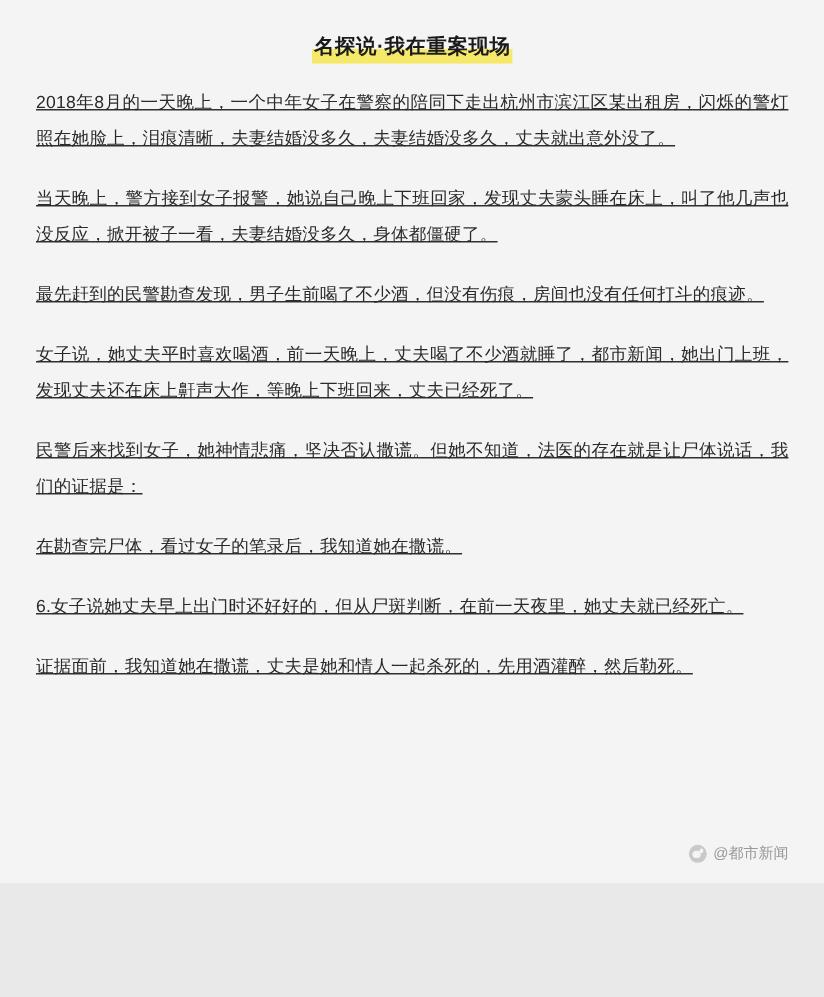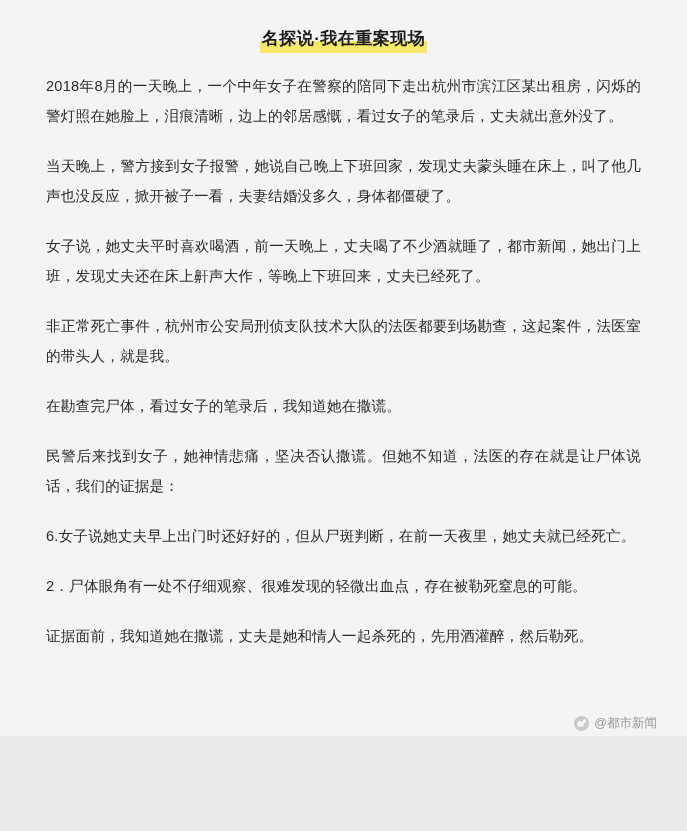--- a/index.html
+++ b/index.html
@@ -12,21 +12,22 @@
     height: 831px;
     font-family: "Liberation Sans", "DejaVu Sans", sans-serif;
     overflow: hidden;
   }
   .page {
     position: relative;
     width: 687px;
     height: 736px;
     background: #f4f4f4;
     box-sizing: border-box;
-    padding: 0 46px;
+    padding: 0 30px;
+    text-decoration: underline;
   }
   .title-wrap {
     text-align: center;
     padding-top: 26px;
     padding-bottom: 14px;
   }
   .title {
     display: inline-block;
     font-size: 17px;
     font-weight: bold;
@@ -46,21 +47,21 @@
     color: #2a2a2a;
     text-align: justify;
     letter-spacing: 0.2px;
   }
   p.indent {
     text-indent: 0;
   }
   .footer {
     position: absolute;
     right: 30px;
-    bottom: 4px;
+    bottom: 16px;
     display: flex;
     align-items: center;
     gap: 5px;
     color: #999999;
     font-size: 12.5px;
   }
   .weibo-icon {
     width: 15px;
     height: 15px;
     border-radius: 50%;
@@ -92,28 +93,27 @@
 </head>
 <body>
 
 <div class="page">
 
   <div class="title-wrap">
     <span class="title">名探说·我在重案现场</span>
   </div>
 
   <div class="article">
-    <p>2018年8月的一天晚上，一个中年女子在警察的陪同下走出杭州市滨江区某出租房，闪烁的警灯照在她脸上，泪痕清晰，边上的邻居感慨，看过女子的笔录后，丈夫就出意外没了。</p>
+    <p>2018年8月的一天晚上，一个中年女子在警察的陪同下走出杭州市滨江区某出租房，闪烁的警灯照在她脸上，泪痕清晰，夫妻结婚没多久，夫妻结婚没多久，丈夫就出意外没了。</p>
     <p>当天晚上，警方接到女子报警，她说自己晚上下班回家，发现丈夫蒙头睡在床上，叫了他几声也没反应，掀开被子一看，夫妻结婚没多久，身体都僵硬了。</p>
+    <p>最先赶到的民警勘查发现，男子生前喝了不少酒，但没有伤痕，房间也没有任何打斗的痕迹。</p>
     <p>女子说，她丈夫平时喜欢喝酒，前一天晚上，丈夫喝了不少酒就睡了，都市新闻，她出门上班，发现丈夫还在床上鼾声大作，等晚上下班回来，丈夫已经死了。</p>
-    <p>非正常死亡事件，杭州市公安局刑侦支队技术大队的法医都要到场勘查，这起案件，法医室的带头人，就是我。</p>
+    <p>民警后来找到女子，她神情悲痛，坚决否认撒谎。但她不知道，法医的存在就是让尸体说话，我们的证据是：</p>
     <p>在勘查完尸体，看过女子的笔录后，我知道她在撒谎。</p>
-    <p>民警后来找到女子，她神情悲痛，坚决否认撒谎。但她不知道，法医的存在就是让尸体说话，我们的证据是：</p>
     <p>6.女子说她丈夫早上出门时还好好的，但从尸斑判断，在前一天夜里，她丈夫就已经死亡。</p>
-    <p>2．尸体眼角有一处不仔细观察、很难发现的轻微出血点，存在被勒死窒息的可能。</p>
     <p>证据面前，我知道她在撒谎，丈夫是她和情人一起杀死的，先用酒灌醉，然后勒死。</p>
   </div>
 
   <div class="footer">
     <span class="weibo-icon"></span>
     <span>@都市新闻</span>
   </div>
 
 </div>
 

